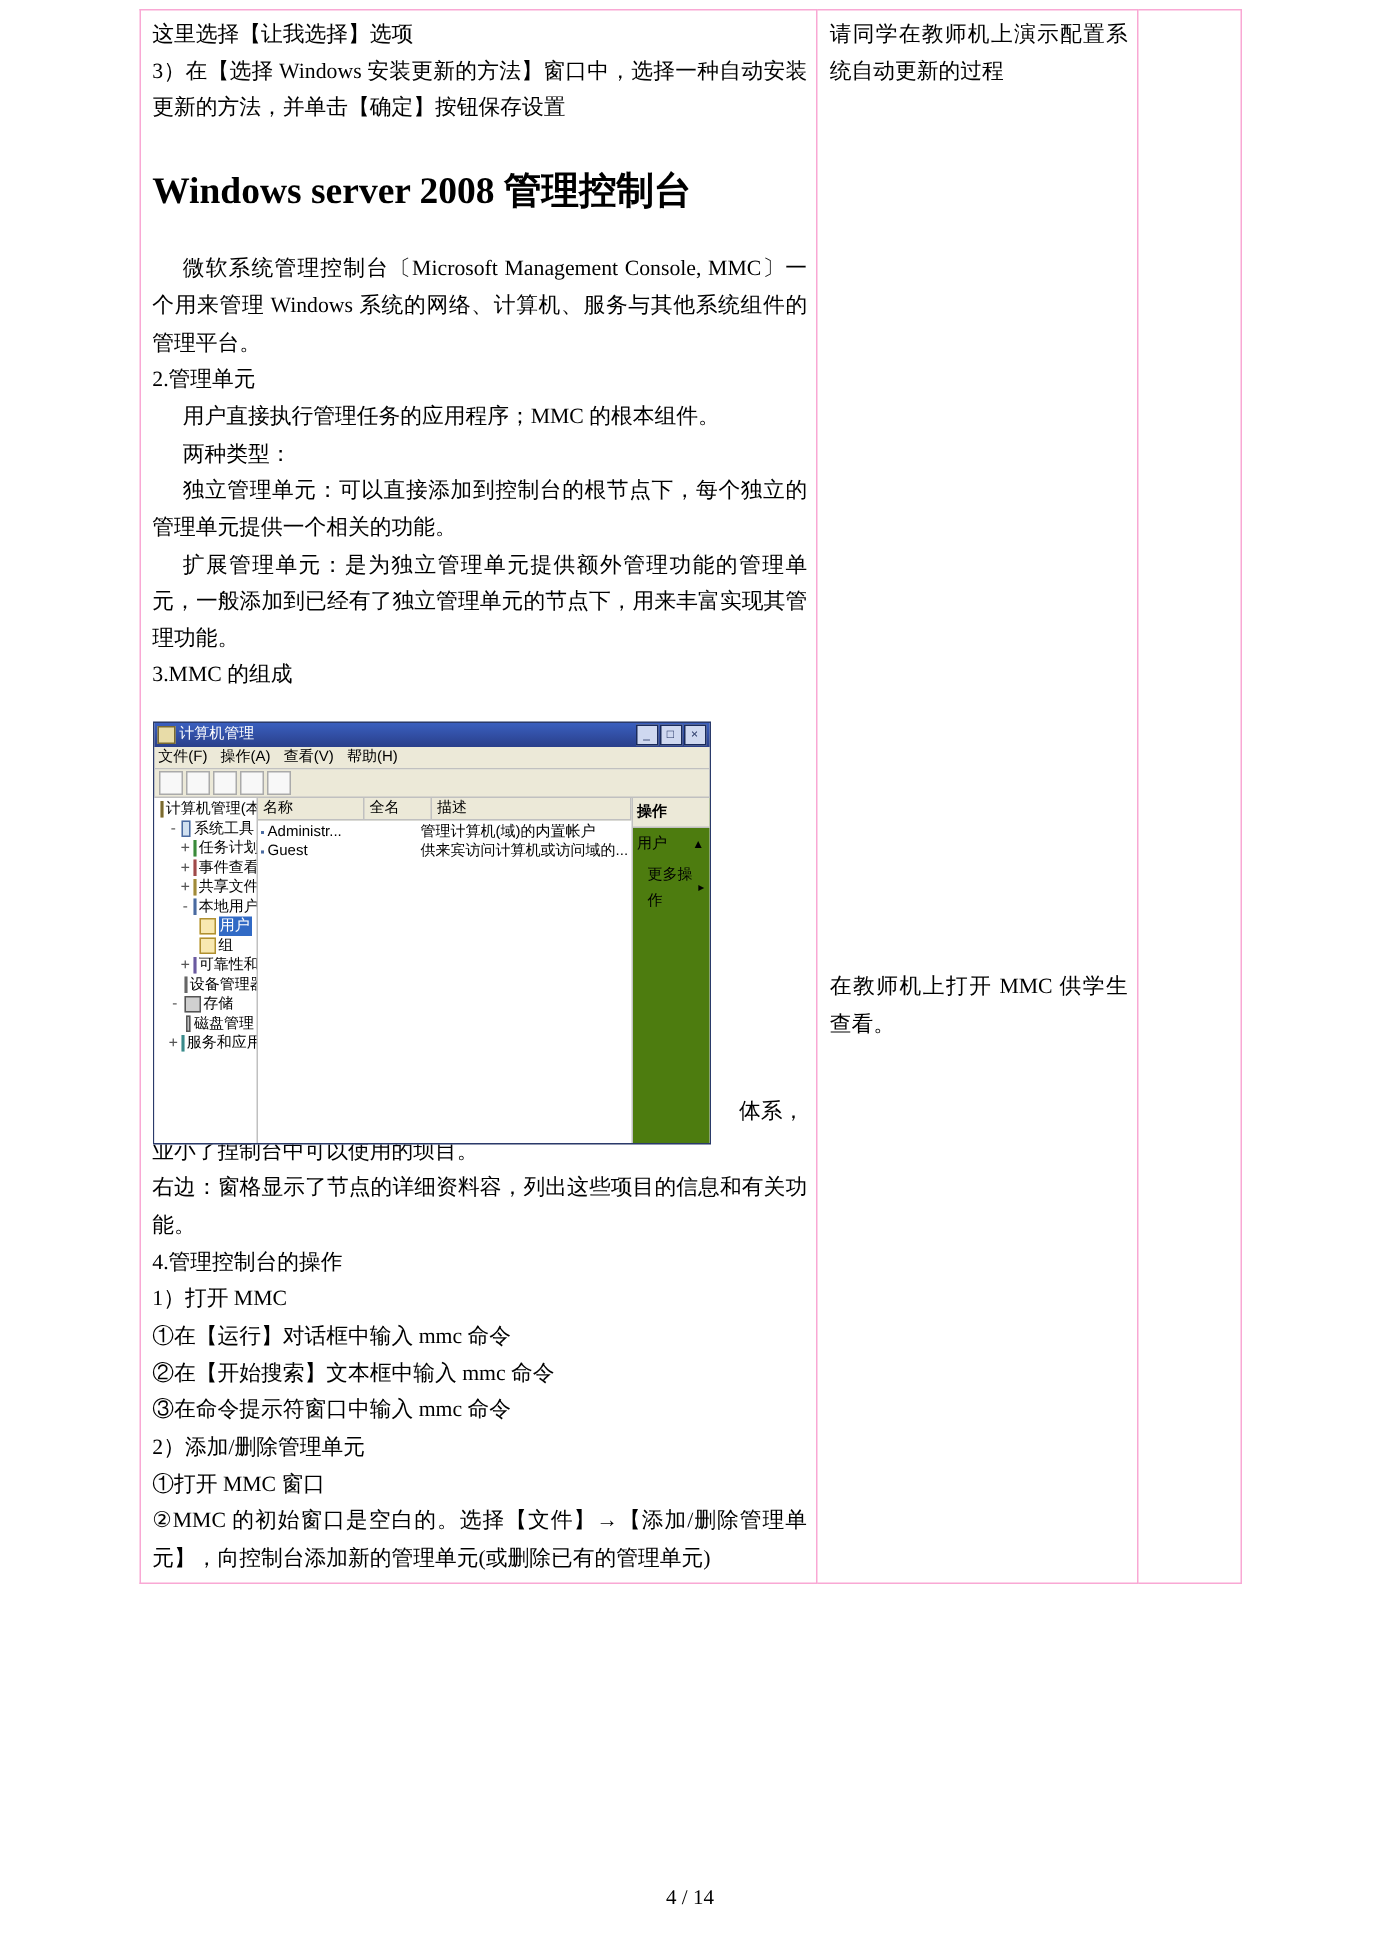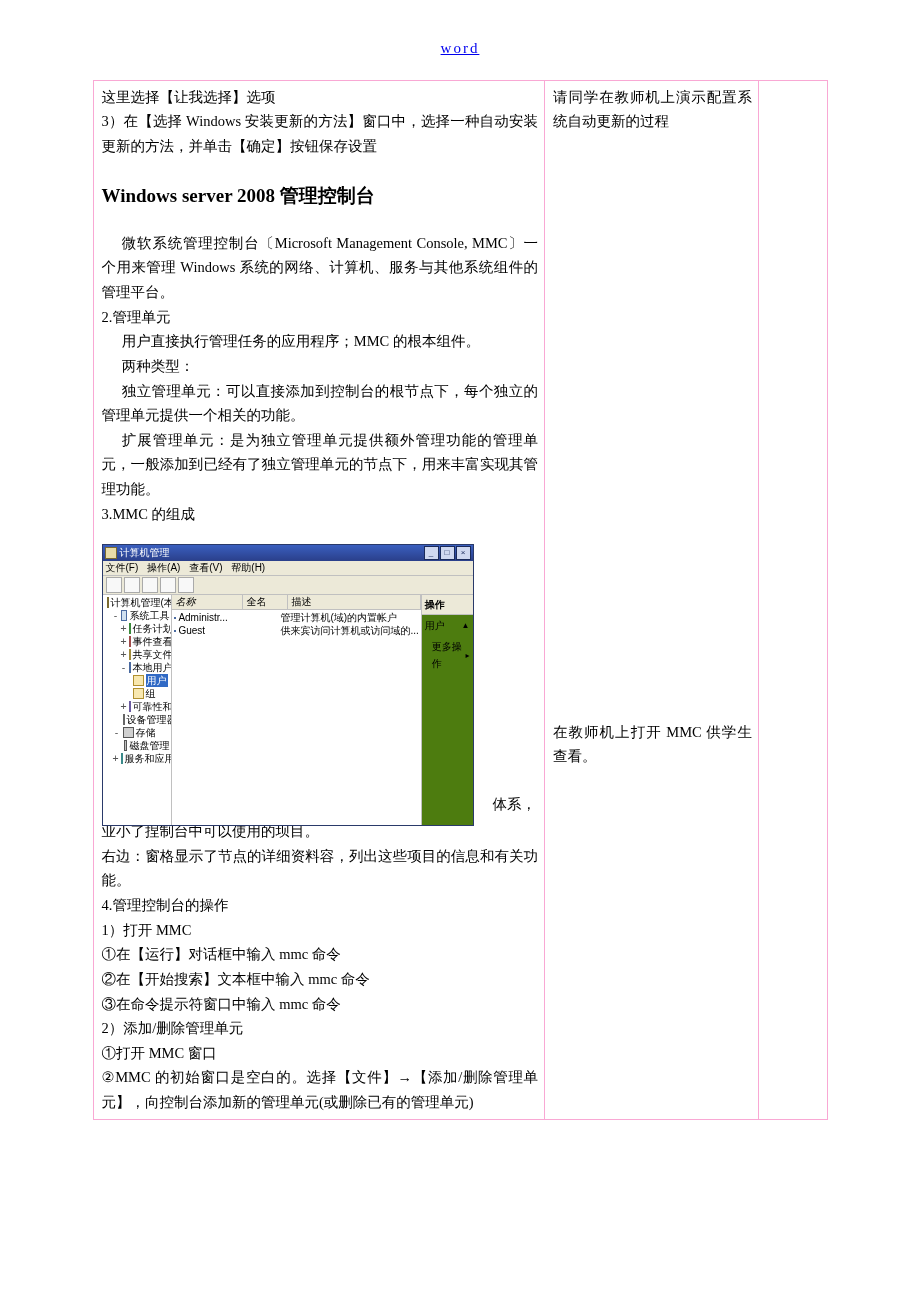--- a/index.html
+++ b/index.html
@@ -41,21 +41,21 @@
     vertical-align: top;
     padding: 4px 6px 4px 8px;
   }
   .col-left { width: 395px; }
   .col-mid { width: 187px; }
   .col-right { width: 60px; }
 
   .heading {
     font-family: "Times New Roman", "SimSun", serif;
     font-weight: bold;
-    font-size: 19px;
+    font-size: 25px;
     margin: 22px 0 18px 0;
   }
   .para { margin: 0; text-align: justify; }
   .indent { text-indent: 1.4em; }
 
   
   .mmc-wrap {
     margin: 18px 0 4px 0;
     position: relative;
   }
@@ -160,23 +160,20 @@
     position: absolute;
     bottom: 18px;
     width: 100%;
   }
 </style>
 </head>
 <body>
 
 <div class="page">
 
-  <div class="header">
-    <a href="#">word</a>
-  </div>
 
   <table class="main-table">
     <colgroup>
       <col class="col-left">
         <col class="col-mid">
         <col class="col-right">
     </colgroup>
     <tbody>
         <tr>
       <td>
@@ -285,21 +282,21 @@
                     </div>
                 <div class="node" style="padding-left:8px;">
                       <span class="exp">+</span>
                       <span class="ico ic-svc"></span>
                       <span>服务和应用程序</span>
                     </div>
               </div>
 
               <div class="mmc-list">
                 <div class="hdr">
-                  <div style="width:64px;font-style:italic;">名称</div>
+                  <div style="width:64px;">名称</div>
                   <div style="width:38px;">全名</div>
                   <div style="flex:1;">描述</div>
                 </div>
                 <div class="rows">
                   <div class="row">
                     <span class="ico ic-user"></span>
                     <span style="width:60px;">Administr...</span>
                     <span style="width:38px;"></span>
                     <span>管理计算机(域)的内置帐户</span>
                   </div>
@@ -345,13 +342,16 @@
         <p class="para">请同学在教师机上演示配置系统自动更新的过程</p>
         <div style="height:586px;"></div>
         <p class="para">在教师机上打开 MMC 供学生查看。</p>
       </td>
 
       <td></td>
     </tr>
   </tbody>
     </table>
 
+  <div class="footer">
+    <span>4 / 14</span>
+  </div>
 </div>
 
 </body></html>

